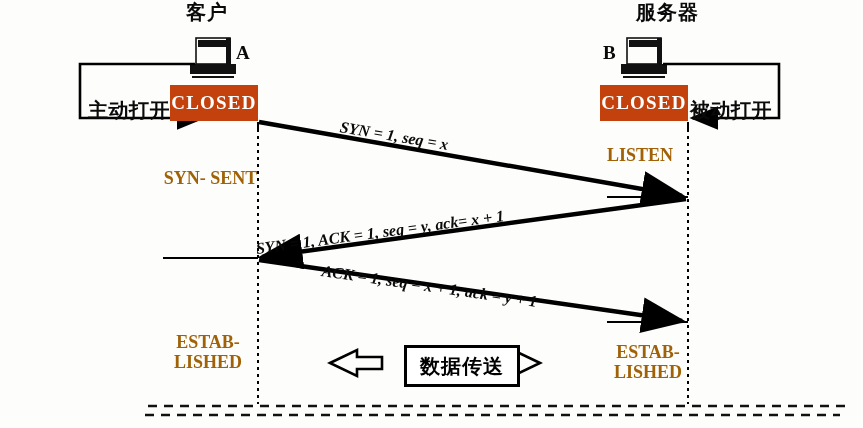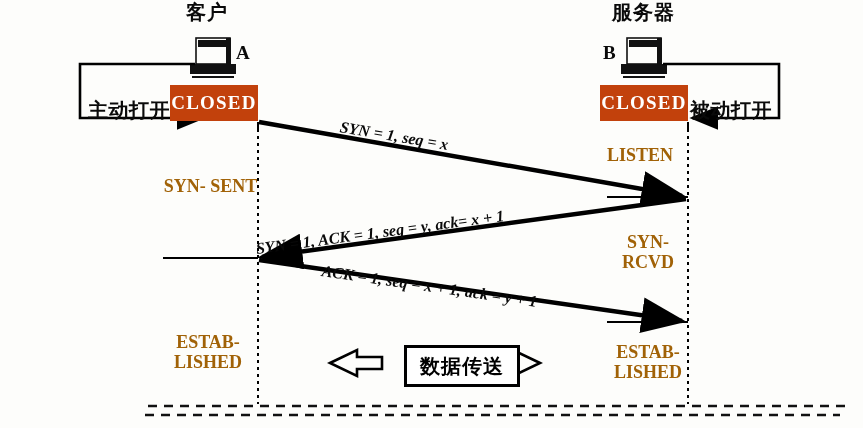--- a/index.html
+++ b/index.html
@@ -167,39 +167,37 @@
       <path d="M540,363 L513,350 L513,357 L488,357 L488,369 L513,369 L513,376 Z" fill="none" stroke="#000" stroke-width="2.6"></path>
     </g>
 
     <g>
       <line x1="148" y1="406" x2="845" y2="406" stroke="#111" stroke-width="2.6" stroke-dasharray="9 7"></line>
       <line x1="145" y1="415" x2="840" y2="415" stroke="#111" stroke-width="2.6" stroke-dasharray="9 7"></line>
     </g>
   </svg>
 
   <div class="lbl host-title" style="left:186px; top:2px;">客户</div>
-  <div class="lbl host-title" style="left:612px; top:2px;text-align:right;">服务器</div>
+  <div class="lbl host-title" style="left:636px; top:2px;text-align:right;">服务器</div>
 
   <div class="lbl host-tag" style="left:236px; top:43px;">A</div>
   <div class="lbl host-tag" style="left:603px; top:43px;">B</div>
 
   <div class="state-box" style="left:170px; top:85px; width:88px; height:36px;">CLOSED</div>
   <div class="state-box" style="left:600px; top:85px; width:88px; height:36px;">CLOSED</div>
 
   <div class="lbl open-lbl" style="left:88px; top:100px;">主动打开</div>
   <div class="lbl open-lbl" style="left:690px; top:100px;">被动打开</div>
 
-  <div class="state-lbl" style="left:163px; top:176px; width:95px;">SYN-
+  <div class="state-lbl" style="left:163px; top:168px; width:95px;">SYN-
 SENT</div>
   <div class="state-lbl" style="left:158px; top:332px; width:100px;">ESTAB-
 LISHED</div>
 
   <div class="state-lbl" style="left:607px; top:145px; width:82px; text-align:left;">LISTEN</div>
-  <div class="state-lbl" style="left:607px; top:232px; width:82px;">SYN-
-RCVD</div>
   <div class="state-lbl" style="left:603px; top:342px; width:90px;">ESTAB-
 LISHED</div>
 
   <div class="msg-lbl" style="left:340px; top:118px; transform:rotate(9.5deg);">SYN = 1, seq = x</div>
   <div class="msg-lbl" style="left:256px; top:240px; transform:rotate(-7.6deg);">SYN = 1, ACK = 1, seq = y, ack= x + 1</div>
   <div class="msg-lbl" style="left:322px; top:262px; transform:rotate(8.2deg);">ACK = 1, seq = x + 1, ack = y + 1</div>
 
   <div class="data-box" style="left:404px; top:345px; width:110px; height:36px;">数据传送</div>
 
 </div>

